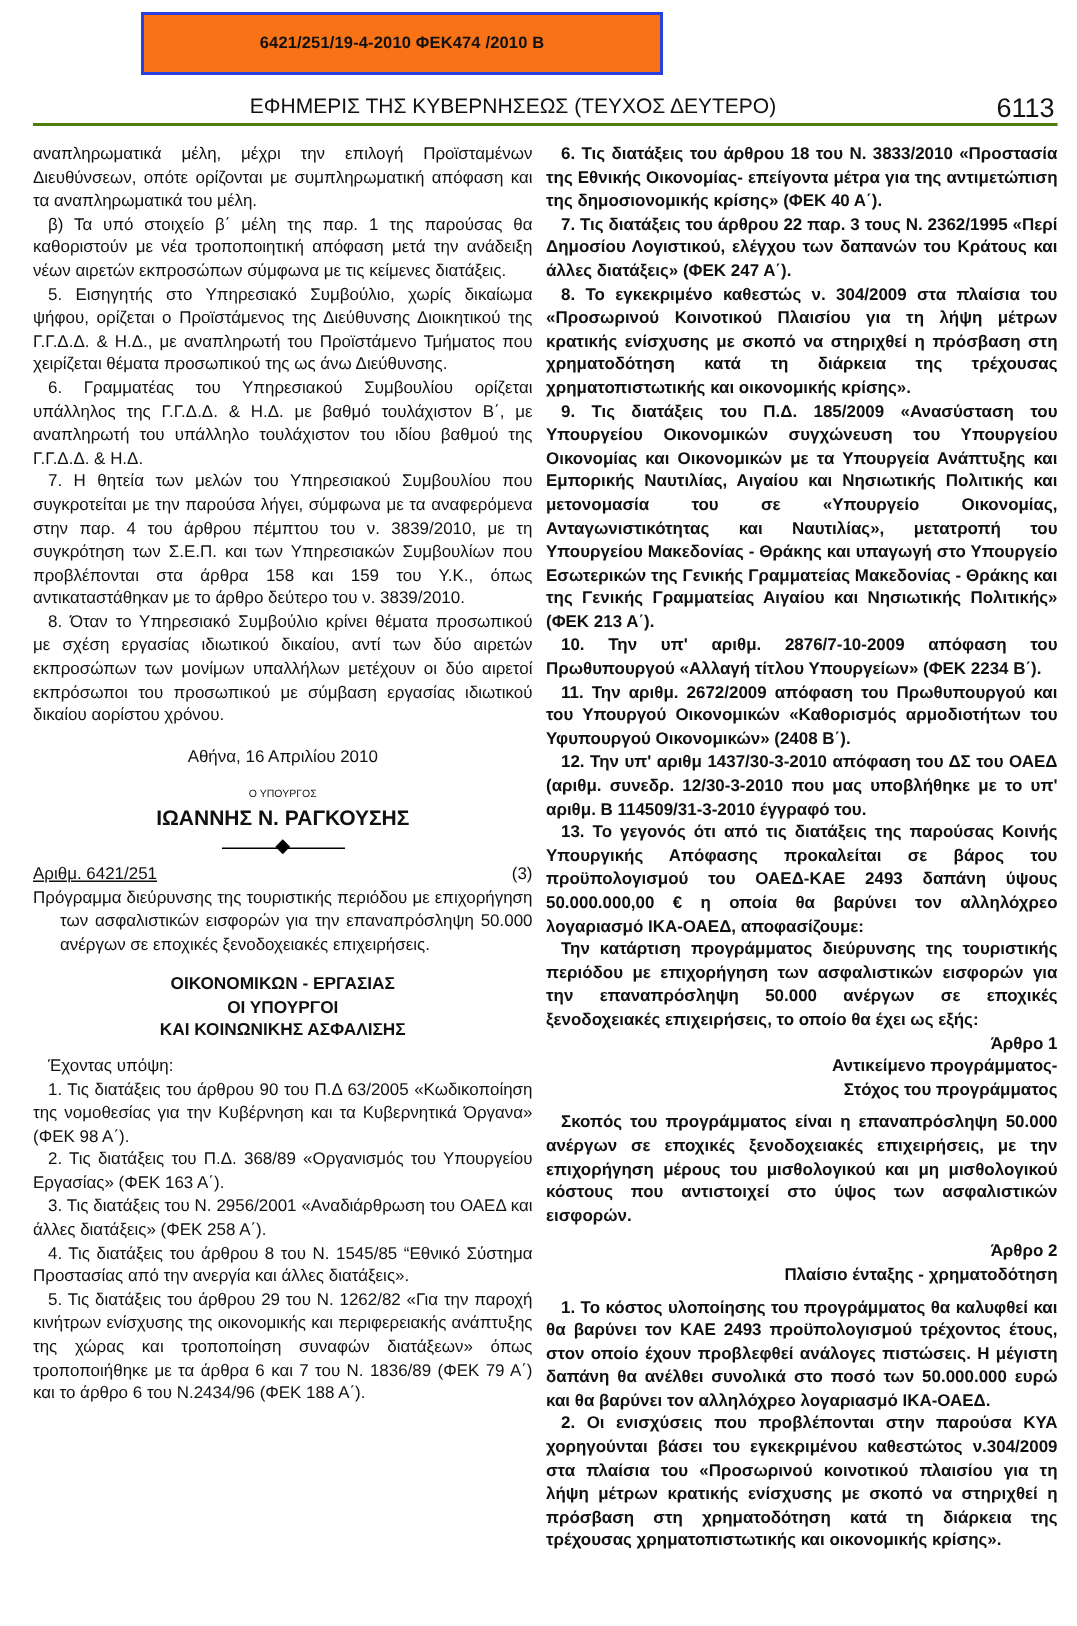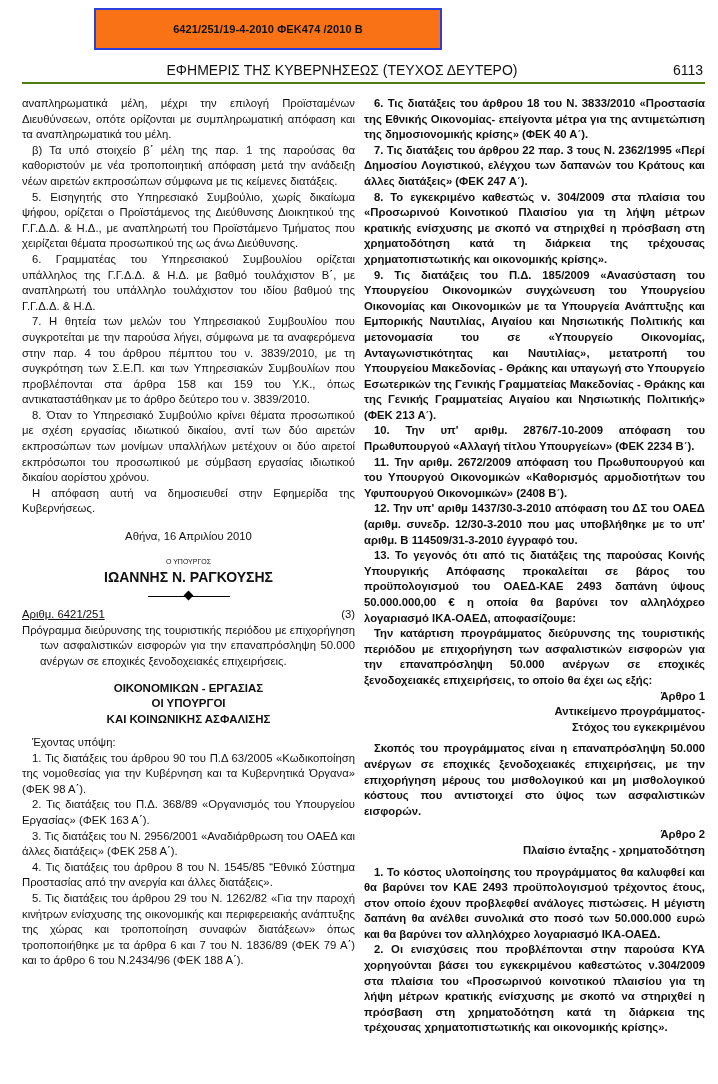--- a/index.html
+++ b/index.html
@@ -15,21 +15,21 @@
     font-size: 11px; font-weight: bold; letter-spacing: 0.1px;
   }
   .running-head {
     position: absolute; left: 22px; top: 60px; width: 683px; height: 22px;
     border-bottom: 2px solid #4d7c0f;
   }
   .running-head .title {
     position: absolute; left: 0; width: 560px; top: 2px; text-align: center;
     font-size: 14px; padding-left: 80px; box-sizing: border-box;
   }
-  .running-head .pageno { position: absolute; right: 2px; top: 2px; font-size: 14px; }
+  .running-head .pageno { position: absolute; right: 2px; top: 2px; font-size: 18px; }
   .col {
     position: absolute; top: 96px; font-size: 11.3px; line-height: 15.6px;
     text-align: justify;
   }
   .col-left { left: 22px; width: 333px; }
   .col-right { left: 364px; width: 341px; font-weight: bold; }
   .col p { margin: 0; }
   .col p.ind { text-indent: 10px; }
   .date { text-align: center; margin-top: 12px !important; }
   .minister-title { text-align: center; font-size: 7px; margin-top: 12px !important; line-height: 10px; }
@@ -64,21 +64,20 @@
   <div class="pageno">6113</div>
 </div>
 
 <div class="col col-left">
   <p>αναπληρωματικά μέλη, μέχρι την επιλογή Προϊσταμένων Διευθύνσεων, οπότε ορίζονται με συμπληρωματική απόφαση και τα αναπληρωματικά του μέλη.</p>
   <p class="ind">β) Τα υπό στοιχείο β΄ μέλη της παρ. 1 της παρούσας θα καθοριστούν με νέα τροποποιητική απόφαση μετά την ανάδειξη νέων αιρετών εκπροσώπων σύμφωνα με τις κείμενες διατάξεις.</p>
   <p class="ind">5. Εισηγητής στο Υπηρεσιακό Συμβούλιο, χωρίς δικαίωμα ψήφου, ορίζεται ο Προϊστάμενος της Διεύθυνσης Διοικητικού της Γ.Γ.Δ.Δ. &amp; Η.Δ., με αναπληρωτή του Προϊστάμενο Τμήματος που χειρίζεται θέματα προσωπικού της ως άνω Διεύθυνσης.</p>
   <p class="ind">6. Γραμματέας του Υπηρεσιακού Συμβουλίου ορίζεται υπάλληλος της Γ.Γ.Δ.Δ. &amp; Η.Δ. με βαθμό τουλάχιστον Β΄, με αναπληρωτή του υπάλληλο τουλάχιστον του ιδίου βαθμού της Γ.Γ.Δ.Δ. &amp; Η.Δ.</p>
   <p class="ind">7. Η θητεία των μελών του Υπηρεσιακού Συμβουλίου που συγκροτείται με την παρούσα λήγει, σύμφωνα με τα αναφερόμενα στην παρ. 4 του άρθρου πέμπτου του ν. 3839/2010, με τη συγκρότηση των Σ.Ε.Π. και των Υπηρεσιακών Συμβουλίων που προβλέπονται στα άρθρα 158 και 159 του Υ.Κ., όπως αντικαταστάθηκαν με το άρθρο δεύτερο του ν. 3839/2010.</p>
   <p class="ind">8. Όταν το Υπηρεσιακό Συμβούλιο κρίνει θέματα προσωπικού με σχέση εργασίας ιδιωτικού δικαίου, αντί των δύο αιρετών εκπροσώπων των μονίμων υπαλλήλων μετέχουν οι δύο αιρετοί εκπρόσωποι του προσωπικού με σύμβαση εργασίας ιδιωτικού δικαίου αορίστου χρόνου.</p>
-  <p class="ind">Η απόφαση αυτή να δημοσιευθεί στην Εφημερίδα της Κυβερνήσεως.</p>
 
   <p class="date">Αθήνα, 16 Απριλίου 2010</p>
   <p class="minister-title">Ο ΥΠΟΥΡΓΟΣ</p>
   <p class="minister-name">ΙΩΑΝΝΗΣ Ν. ΡΑΓΚΟΥΣΗΣ</p>
 
   <div class="divider">
     <span class="diamond"></span>
   </div>
 
   <div class="decision-head">
@@ -108,21 +107,21 @@
   <p class="ind">9. Τις διατάξεις του Π.Δ. 185/2009 «Ανασύσταση του Υπουργείου Οικονομικών συγχώνευση του Υπουργείου Οικονομίας και Οικονομικών με τα Υπουργεία Ανάπτυξης και Εμπορικής Ναυτιλίας, Αιγαίου και Νησιωτικής Πολιτικής και μετονομασία του σε «Υπουργείο Οικονομίας, Ανταγωνιστικότητας και Ναυτιλίας», μετατροπή του Υπουργείου Μακεδονίας - Θράκης και υπαγωγή στο Υπουργείο Εσωτερικών της Γενικής Γραμματείας Μακεδονίας - Θράκης και της Γενικής Γραμματείας Αιγαίου και Νησιωτικής Πολιτικής» (ΦΕΚ 213 Α΄).</p>
   <p class="ind">10. Την υπ' αριθμ. 2876/7-10-2009 απόφαση του Πρωθυπουργού «Αλλαγή τίτλου Υπουργείων» (ΦΕΚ 2234 Β΄).</p>
   <p class="ind">11. Την αριθμ. 2672/2009 απόφαση του Πρωθυπουργού και του Υπουργού Οικονομικών «Καθορισμός αρμοδιοτήτων του Υφυπουργού Οικονομικών» (2408 Β΄).</p>
   <p class="ind">12. Την υπ' αριθμ 1437/30-3-2010 απόφαση του ΔΣ του ΟΑΕΔ (αριθμ. συνεδρ. 12/30-3-2010 που μας υποβλήθηκε με το υπ' αριθμ. Β 114509/31-3-2010 έγγραφό του.</p>
   <p class="ind">13. Το γεγονός ότι από τις διατάξεις της παρούσας Κοινής Υπουργικής Απόφασης προκαλείται σε βάρος του προϋπολογισμού του ΟΑΕΔ-ΚΑΕ 2493 δαπάνη ύψους 50.000.000,00 € η οποία θα βαρύνει τον αλληλόχρεο λογαριασμό ΙΚΑ-ΟΑΕΔ, αποφασίζουμε:</p>
   <p class="ind">Την κατάρτιση προγράμματος διεύρυνσης της τουριστικής περιόδου με επιχορήγηση των ασφαλιστικών εισφορών για την επαναπρόσληψη 50.000 ανέργων σε εποχικές ξενοδοχειακές επιχειρήσεις, το οποίο θα έχει ως εξής:</p>
 
   <div class="article-head">
     <div>Άρθρο 1</div>
     <div>Αντικείμενο προγράμματος-</div>
-    <div>Στόχος του εγκεκριμένου</div>
+    <div>Στόχος του προγράμματος</div>
   </div>
   <p class="ind mt6">Σκοπός του προγράμματος είναι η επαναπρόσληψη 50.000 ανέργων σε εποχικές ξενοδοχειακές επιχειρήσεις, με την επιχορήγηση μέρους του μισθολογικού και μη μισθολογικού κόστους που αντιστοιχεί στο ύψος των ασφαλιστικών εισφορών.</p>
 
   <div class="article-head mt8">
     <div>Άρθρο 2</div>
     <div>Πλαίσιο ένταξης - χρηματοδότηση</div>
   </div>
   <p class="ind mt6">1. Το κόστος υλοποίησης του προγράμματος θα καλυφθεί και θα βαρύνει τον ΚΑΕ 2493 προϋπολογισμού τρέχοντος έτους, στον οποίο έχουν προβλεφθεί ανάλογες πιστώσεις. Η μέγιστη δαπάνη θα ανέλθει συνολικά στο ποσό των 50.000.000 ευρώ και θα βαρύνει τον αλληλόχρεο λογαριασμό ΙΚΑ-ΟΑΕΔ.</p>
   <p class="ind">2. Οι ενισχύσεις που προβλέπονται στην παρούσα ΚΥΑ χορηγούνται βάσει του εγκεκριμένου καθεστώτος ν.304/2009 στα πλαίσια του «Προσωρινού κοινοτικού πλαισίου για τη λήψη μέτρων κρατικής ενίσχυσης με σκοπό να στηριχθεί η πρόσβαση στη χρηματοδότηση κατά τη διάρκεια της τρέχουσας χρηματοπιστωτικής και οικονομικής κρίσης».</p>
 </div>

